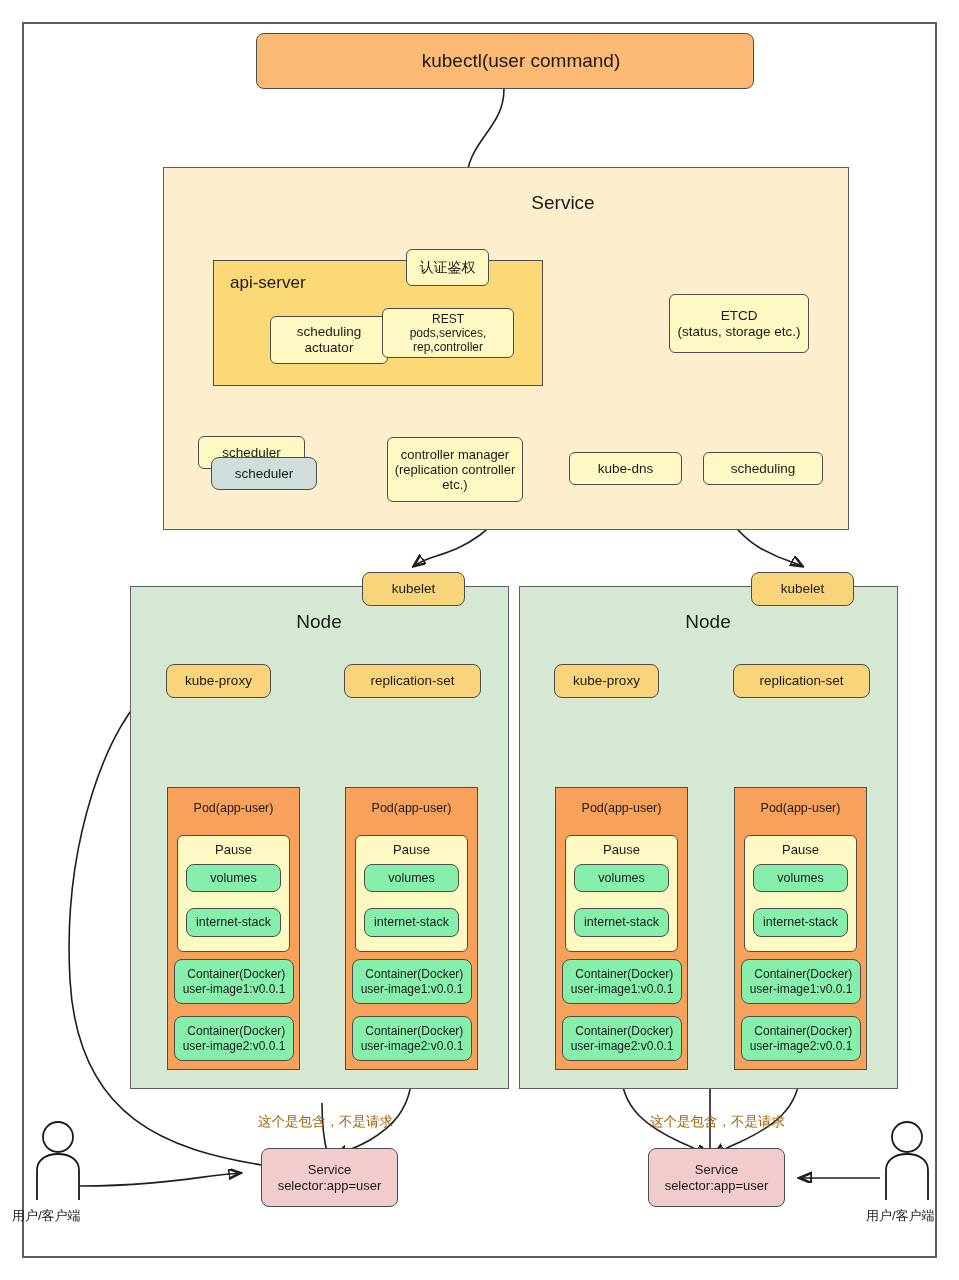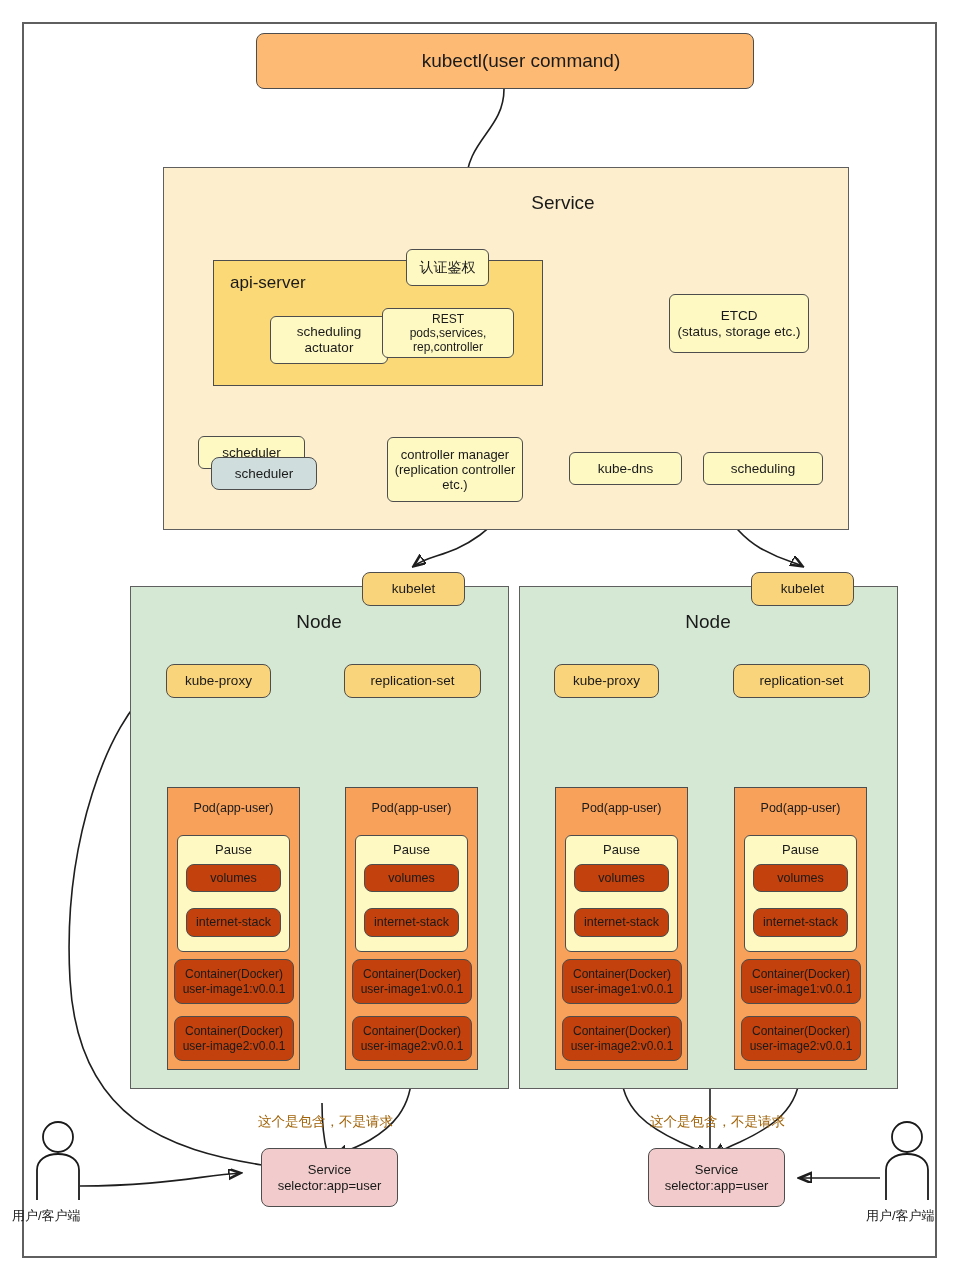--- a/index.html
+++ b/index.html
@@ -31,21 +31,21 @@
     color:#1a1a1a;
     white-space:pre-line;
   }
   .rnd{border-radius:8px;}
   .rnd-lg{border-radius:11px;}
   .sq{border-radius:0;}
 
   .blue{background:#fdba74;border-color:#4d4d4d;padding-left:32px;}
   .green{background:#fef9c3;border-radius:6px;}
   .grayblue{background:#cfdedc;}
-  .creamdark{background:#c2410c;}
+  .creamdark{background:#86efac;text-align:right;}
   .amber{background:#fad47a;}
   .orange{background:#f7a15a;}
   .pink{background:#f2cccc;}
   .nodebg{background:#d4e8d4;}
   .masterbg{background:#fdeecd;}
   .apibg{background:#fbd977;}
 
   
   .ttl{
     position:absolute;

